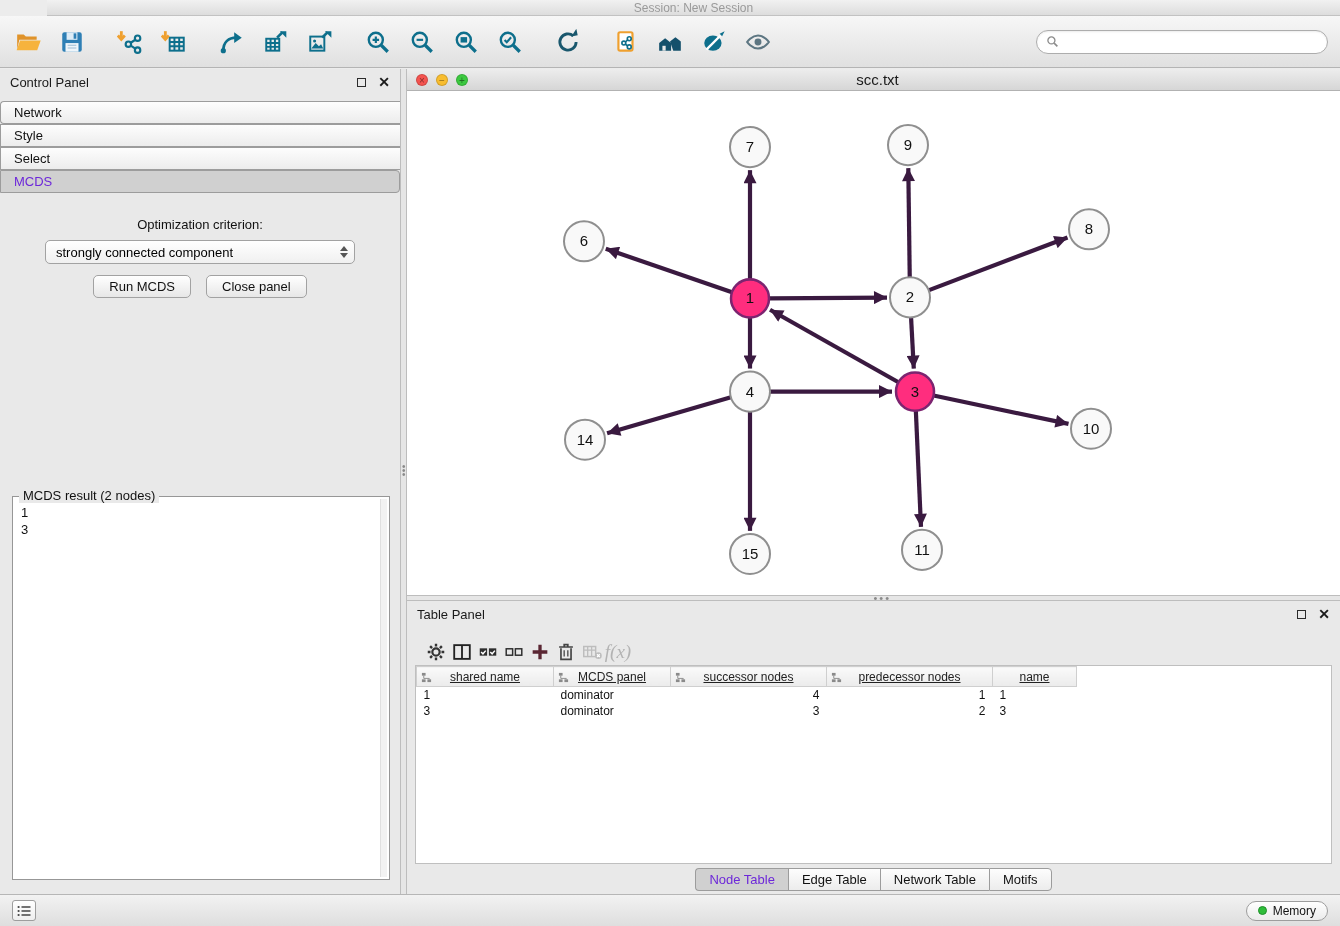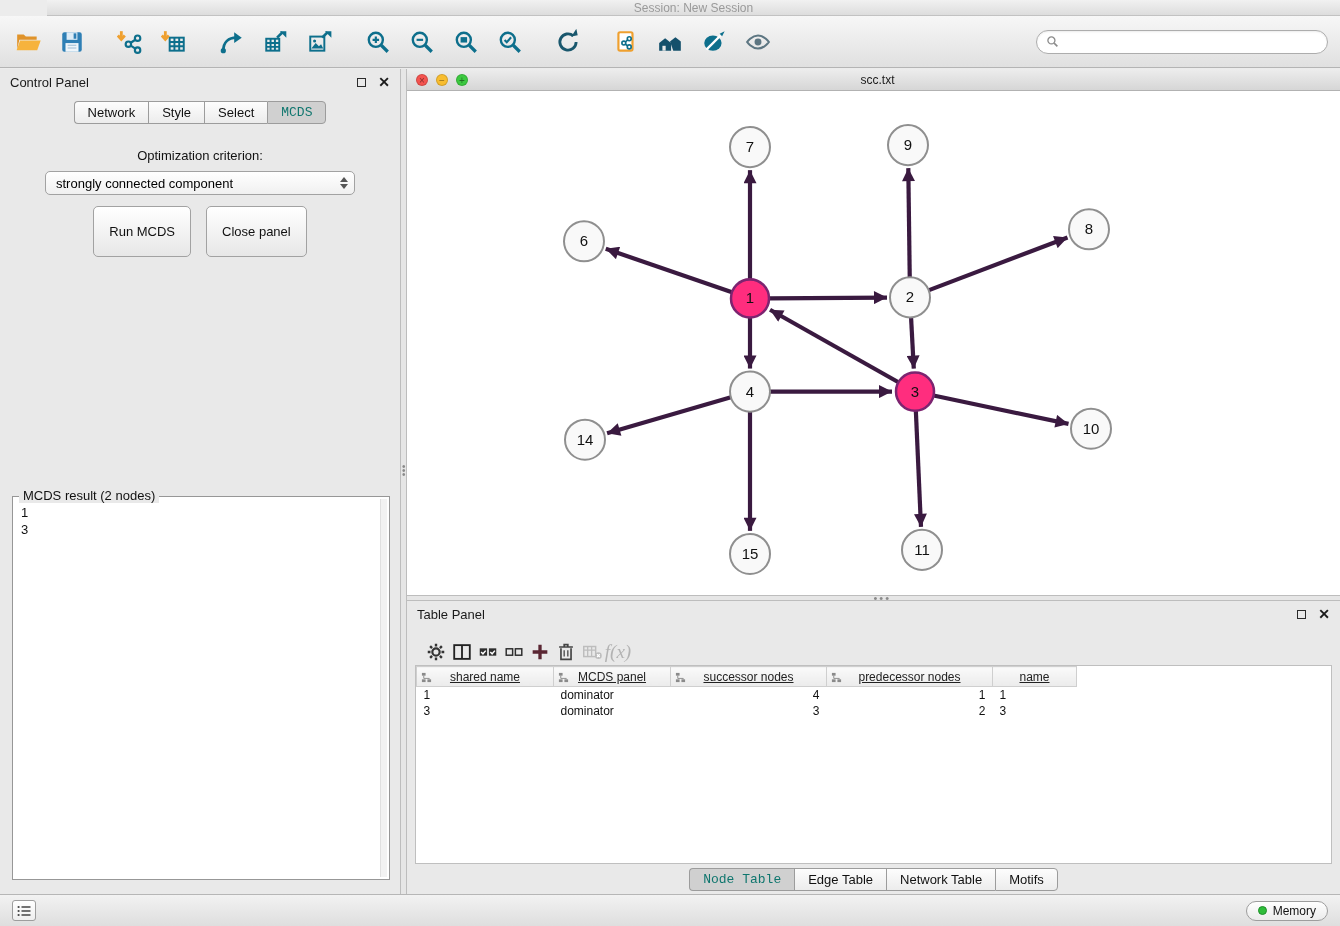--- a/index.html
+++ b/index.html
@@ -35,47 +35,47 @@
   
   .main { position: absolute; top: 69px; left: 0; right: 0; bottom: 32px; display: flex; }
 
   
   .control-panel { width: 400px; background: #e9e9e9; position: relative; flex: none; }
   .panel-header { height: 26px; display: flex; align-items: center; padding: 4px 10px; font-size: 13px; color: #1a1a1a; gap: 20px; }
   .win-icons { margin-left: auto; display: flex; align-items: center; gap: 12px; }
   .float-icon { width: 9px; height: 9px; border: 1.5px solid #2b2b2b; background: transparent; }
   .close-x { font-size: 14px; font-weight: bold; color: #1a1a1a; line-height: 10px; }
 
-  .cp-tabs { display: flex; justify-content: center; margin-top: 6px; }
+  .cp-tabs { display: flex; justify-content: center; margin-top: 6px; flex-direction: column; }
   .cp-tab, .tp-tab {
     font-size: 13px; padding: 3px 13px; color: #111;
     background: linear-gradient(#fdfdfd, #ececec);
     border: 1px solid #9c9c9c; border-right: none; cursor: default;
   }
   .cp-tab:first-child { border-radius: 4px 0 0 4px; }
   .cp-tab:last-child { border-right: 1px solid #9c9c9c; border-radius: 0 4px 4px 0; }
-  .cp-tab.active, .tp-tab.active { background: #d0d0d0; color: #0f766e; font-family: Liberation Mono, monospace; }
+  .cp-tab.active, .tp-tab.active { background: #d0d0d0; color: #6d28d9; }
 
   .opt-label { text-align: center; font-size: 13px; margin-top: 24px; color: #111; }
 
   .select-box {
     width: 310px; height: 24px; margin: 8px auto 0 auto;
     background: linear-gradient(#ffffff, #f0f0f0);
     border: 1px solid #a2a2a2; border-radius: 5px;
     display: flex; align-items: center; padding: 0 6px 0 10px; font-size: 13px;
   }
   .select-box .val { flex: 1; }
   .spinner { display: flex; flex-direction: column; gap: 2px; align-items: center; }
   .spinner i { display: block; width: 0; height: 0; border-left: 4px solid transparent; border-right: 4px solid transparent; }
   .spinner .up { border-bottom: 5px solid #555; }
   .spinner .dn { border-top: 5px solid #555; }
 
   .cp-buttons { display: flex; justify-content: center; gap: 15px; margin-top: 11px; }
   .btn {
-    font-size: 13px; color: #111; padding: 17px 15px;
+    font-size: 13px; color: #111; padding: 3px 15px;
     background: linear-gradient(#ffffff, #e7e7e7);
     border: 1px solid #a2a2a2; border-radius: 5px;
   }
 
   .result-box { position: absolute; left: 12px; right: 10px; top: 427px; bottom: 14px; border: 1px solid #979797; background: #ffffff; }
   .result-label { position: absolute; top: -9px; left: 6px; background: #e9e9e9; padding: 0 4px; font-size: 13px; color: #111; }
   .result-lines { padding: 7px 8px; font-size: 13px; line-height: 17px; color: #111; }
   .result-scroll { position: absolute; top: 2px; bottom: 2px; right: 2px; width: 7px; background: #f2f2f2; border-left: 1px solid #e0e0e0; }
 
   
@@ -85,21 +85,21 @@
   
   .right-col { flex: 1; display: flex; flex-direction: column; min-width: 0; }
 
   .net-window { height: 526px; flex: none; display: flex; flex-direction: column; background: #ffffff; }
   .net-titlebar {
     height: 22px; flex: none; position: relative;
     background: linear-gradient(#ededed, #d6d6d6);
     border-bottom: 1px solid #b2b2b2;
     display: flex; align-items: center; padding: 0 9px;
   }
-  .net-title { position: absolute; left: 8px; right: 0; text-align: center; font-size: 12px; color: #1a1a1a; }
+  .net-title { position: absolute; left: 8px; right: 0; text-align: center; font-size: 15px; color: #1a1a1a; }
   .traffic { display: flex; gap: 8px; position: relative; z-index: 1; }
   .light { width: 12px; height: 12px; border-radius: 50%; font-size: 10px; line-height: 11px; text-align: center; color: rgba(0,0,0,.45); border: 1px solid rgba(0,0,0,.15); }
   .light.red { background: #f4534f; }
   .light.yellow { background: #f8bd2f; }
   .light.green { background: #3cc940; }
   #graph-svg { flex: 1; display: block; }
 
   
   .h-splitter { height: 6px; flex: none; background: #e6e6e6; border-top: 1px solid #bdbdbd; border-bottom: 1px solid #bdbdbd; position: relative; }
   .h-splitter .dots { position: absolute; left: 50%; top: -4px; color: #8a8a8a; font-size: 11px; letter-spacing: 2px; }

